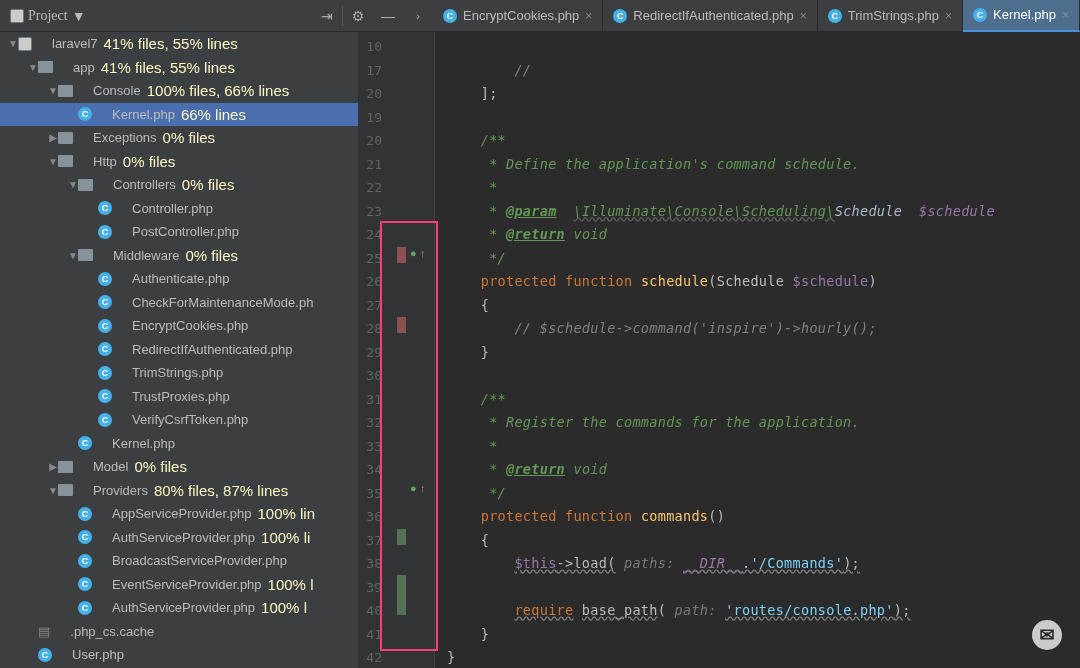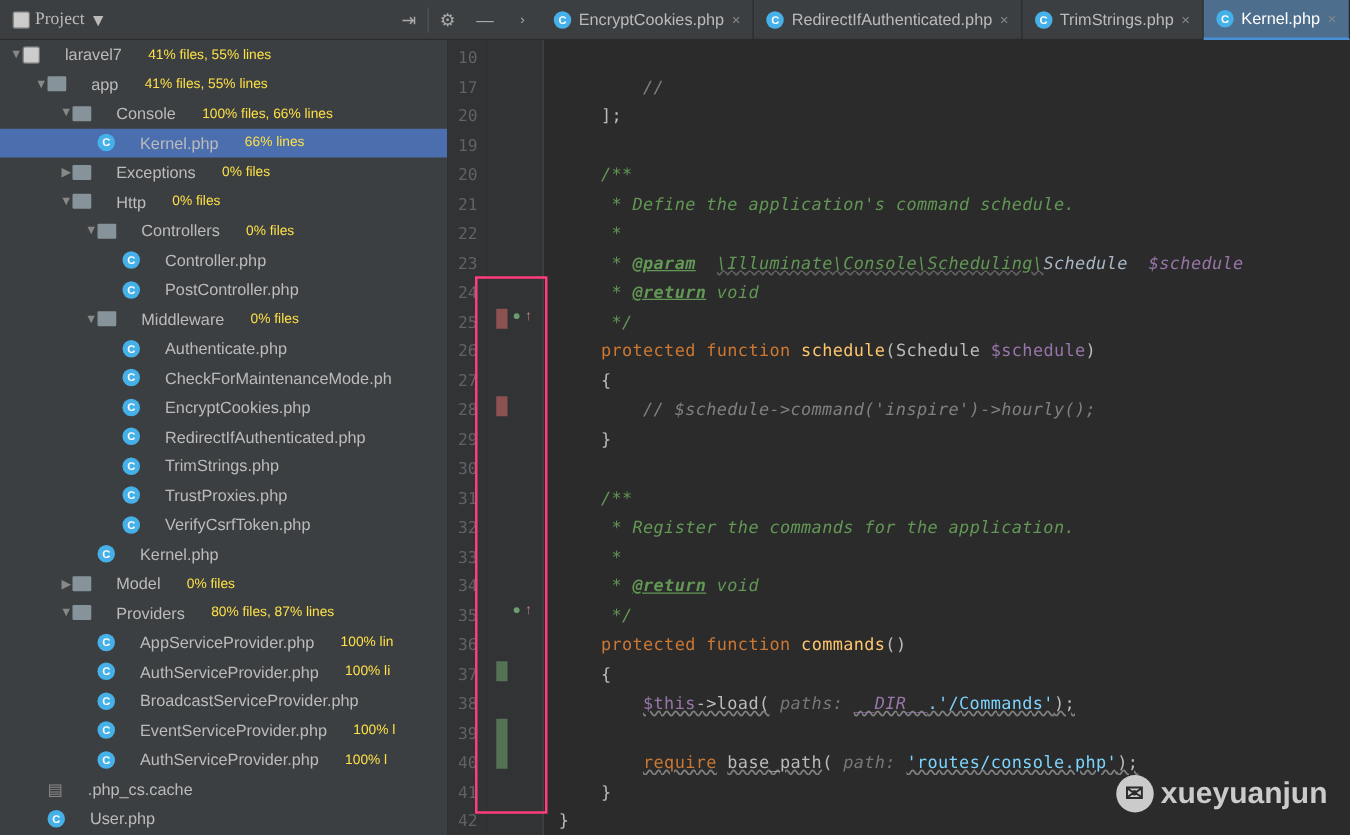--- a/index.html
+++ b/index.html
@@ -16,21 +16,21 @@
 .tab-close{ color:#888; font-size:12px;}
 .file-ic{ width:14px; height:14px; border-radius:50%; background:#45b1e8; display:flex; align-items:center; justify-content:center; color:#fff; font-size:9px; font-weight:bold;}
 .folder-ic{ width:15px; height:12px; background:#87939a; border-radius:1px; position:relative; }
 .folder-ic.proj{ background:#ccc; border:1px solid #777; width:14px; height:14px; border-radius:2px; }
 .main{ display:flex; height:636px; }
 .sidebar{ width:358px; background:#3c3f41; overflow:hidden; }
 .tree-row{ display:flex; align-items:center; height:23.5px; padding-left:8px; white-space:nowrap; }
 .tree-row.selected{ background:#4b6eaf; }
 .chev{ width:10px; color:#888; font-size:10px; display:inline-block; text-align:center;}
 .tree-row .label{ margin-left:20px; }
-.dim{ color:#fde047; margin-left:21px; font-size:11px;}
+.dim{ color:#fef9c3; margin-left:6px; font-size:15px;}
 .editor-area{ flex:1; display:flex; background:#2b2b2b; position:relative;}
 .gutter-num{ width:32px; background:#313335; text-align:right; padding-right:8px; color:#606366; font-family:Menlo,Consolas,monospace; font-size:13px; line-height:23.5px; padding-top:3px;}
 .gutter-mark{ width:45px; background:#313335; border-right:1px solid #444; position:relative;}
 .hl-box{ position:absolute; border:2px solid #ff3d7c; }
 .code{ flex:1; font-family:Menlo,Consolas,monospace; font-size:13.5px; line-height:23.5px; padding:3px 0 0 12px; white-space:pre; letter-spacing:0.3px;}
 .kw{ color:#cc7832; }
 .fn{ color:#ffc66d; }
 .var{ color:#9876aa; }
 .str{ color:#7dd3fc; }
 .cm{ color:#808080; font-style:italic;}
@@ -305,14 +305,13 @@
 
 <span>        </span><span class="kw underline-wavy">require</span> <span class="underline-wavy">base_path</span>(<span class="hint"> path: </span><span class="str underline-wavy">'routes/console.php'</span><span class="underline-wavy">);</span>
 <span>    </span>}
 }
 </div>
   </div>
 </div>
 
 <div class="watermark">
   <span class="wechat-ic">✉</span>
-  <span>xueyuanjun</span>
 </div>
 
 </body></html>

